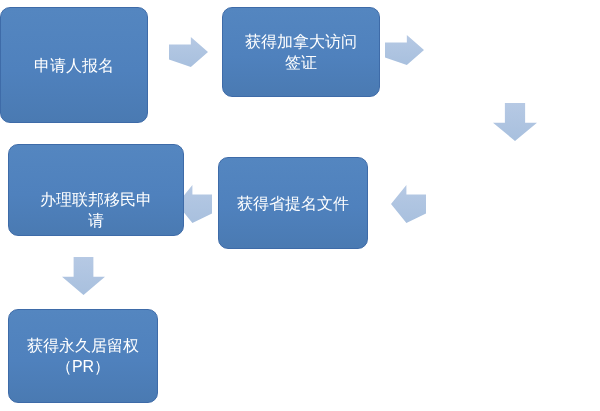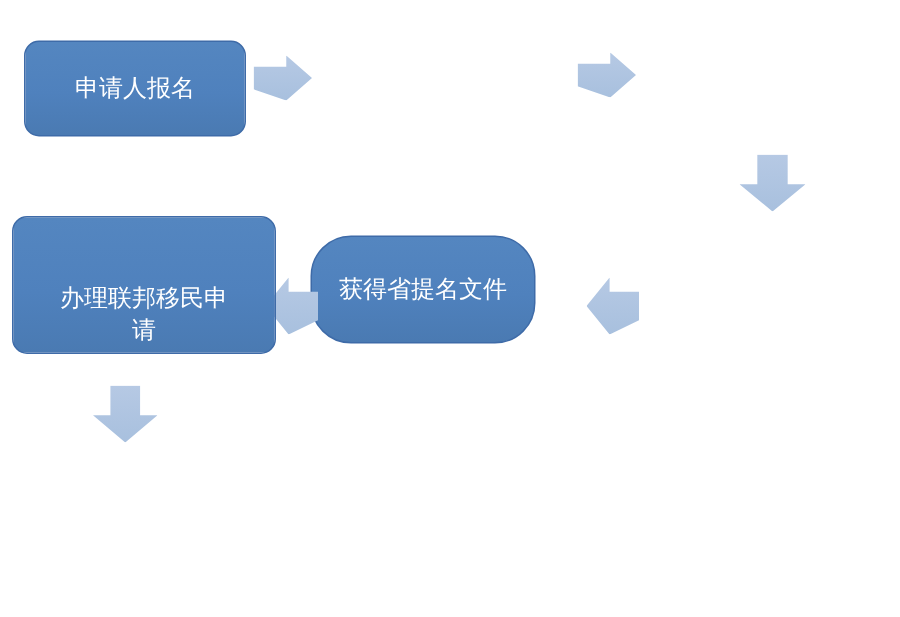--- a/index.html
+++ b/index.html
@@ -33,25 +33,25 @@
   }
   .arrow {
     position: absolute;
     background: linear-gradient(180deg, var(--arrow-fill-top, #b6c9e4) 0%, var(--arrow-fill, #a8c0de) 100%);
   }
   .arrow.right { clip-path: polygon(0% 25%, 56% 25%, 56% 0%, 100% 50%, 56% 100%, 0% 75%); }
   .arrow.left  { clip-path: polygon(100% 25%, 44% 25%, 44% 0%, 0% 50%, 44% 100%, 100% 75%); }
   .arrow.down  { clip-path: polygon(27% 0%, 73% 0%, 73% 52%, 100% 52%, 50% 100%, 0% 52%, 27% 52%); }
 
   
-  .b1 { left: 16px;   top: 7px;   width: 148px; height: 64px; margin-top: 20px; }
+  .b1 { left: 0;   top: 7px;   width: 148px; height: 116px; }
   .b2 { left: 222px; top: 7px;   width: 158px; height: 90px; }
   .b3 { left: 438px; top: 7px;   width: 150px; height: 90px; }
   .b4 { left: 438px; top: 156px; width: 155px; height: 93px; }
-  .b5 { left: 207px; top: 157px; width: 150px; height: 72px; border-radius: 27px; }
+  .b5 { left: 218px; top: 157px; width: 150px; height: 92px; }
   .b6 { left: 8px;   top: 144px; width: 176px; height: 92px; align-items: flex-end; }
   .b7 { left: 8px;   top: 309px; width: 150px; height: 94px; }
 
   
   .a1 { left: 169px; top: 37px;  width: 39px; height: 30px; }
   .a2 { left: 385px; top: 35px;  width: 39px; height: 30px; }
   .a3 { left: 493px; top: 103px; width: 44px; height: 38px; }
   .a4 { left: 391px; top: 185px; width: 35px; height: 38px; }
   .a5 { left: 177px; top: 185px; width: 35px; height: 38px; }
   .a6 { left: 62px;  top: 257px; width: 43px; height: 38px; }
@@ -60,20 +60,24 @@
 <body>
 
 <div id="canvas">
 
   <div class="box b1">
     <span>申请人报名</span>
   </div>
 
   <div class="arrow right a1"></div>
 
+  <div class="box b2">
+    <span>获得加拿大访问
+签证</span>
+  </div>
 
   <div class="arrow right a2"></div>
 
 
   <div class="arrow down a3"></div>
 
 
   <div class="arrow left a4"></div>
 
   <div class="box b5">
@@ -82,14 +86,18 @@
 
   <div class="arrow left a5"></div>
 
   <div class="box b6">
     <span>办理联邦移民申
 请</span>
   </div>
 
   <div class="arrow down a6"></div>
 
+  <div class="box b7">
+    <span>获得永久居留权
+（PR）</span>
+  </div>
 
 </div>
 
 </body></html>

